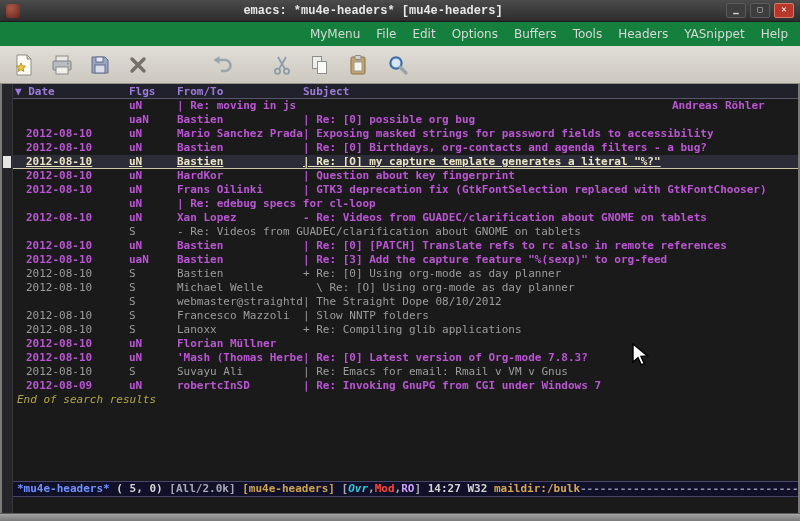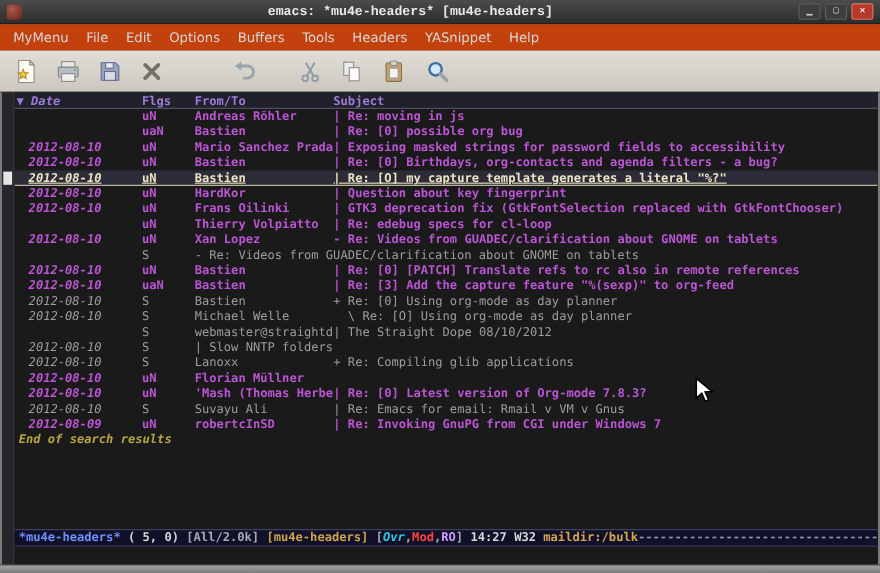--- a/index.html
+++ b/index.html
@@ -19,21 +19,21 @@
   .win-icon { width:14px; height:14px; border-radius:3px;
     background:radial-gradient(circle at 35% 30%, #a85a4a, #6a241c); }
   .titlebar .title { flex:1; text-align:center; color:#e8e8e8;
     font-weight:bold; font-size:12px; line-height:22px; white-space:nowrap; }
   .win-buttons { display:flex; gap:4px; }
   .wbtn { width:20px; height:15px; background:#3e3e3e; border:1px solid #5c5c5c;
     color:#cfcfcf; font-size:9px; line-height:13px; text-align:center; border-radius:2px; }
   .wbtn.close { background:var(--close_red); border-color:#d87a68; color:#fff; }
 
   
-  .menubar { height:24px; background:#c2410c; display:flex; align-items:center; padding:0 4px; }
+  .menubar { height:24px; background:#15803d; display:flex; align-items:center; padding:0 4px;justify-content:flex-end; }
   .menu-item { color:#d8d8d8; font-size:12px; padding:3px 8px; white-space:nowrap; cursor:default; }
 
   
   .toolbar { height:38px; background:linear-gradient(#e1ded7,#ccc8c0);
     border-bottom:1px solid #96928a; display:flex; align-items:center; padding:0 8px; gap:6px; }
   .tbtn { width:32px; height:30px; display:flex; align-items:center; justify-content:center;
     border-radius:3px; flex:0 0 auto; }
   .tbtn.gap-lg { margin-right:46px; }
   .tbtn.gap-md { margin-right:22px; }
   .tbtn.gap-sm { margin-right:2px; }
@@ -45,36 +45,36 @@
   .sb-thumb { position:absolute; left:1px; width:8px; top:72px; height:12px; background:#e6e6e6; }
 
   .buffer { flex:1; display:flex; flex-direction:column; overflow:hidden;
     font-family:"DejaVu Sans Mono", monospace; font-size:11px; background:var(--buffer_bg); }
 
   .header-line { height:15px; line-height:15px; background:#21212b;
     border-bottom:1px solid #56566a; display:flex; white-space:pre;
     color:var(--header_fg); font-weight:bold; padding-left:2px; }
 
   .cell { display:block; overflow:hidden; white-space:pre; }
-  .cell-date    { width:114px; flex:0 0 auto;font-style:italic; }
+  .cell-date    { width:114px; flex:0 0 auto; }
   .cell-flags   { width:48px;  flex:0 0 auto; }
   .cell-from    { width:126px; flex:0 0 auto; }
   .cell-subject { flex:1; }
   .row:not(.marked) .cell-date { padding-left:11px; }
 
   #rows { height:294px; overflow:hidden; }
   .row { height:14px; line-height:14px; display:flex; white-space:pre; padding-left:2px; }
   .f-unread { color:var(--unread); font-weight:bold; }
   .f-seen   { color:var(--seen); }
   .f-mark   { color:var(--mark); font-style:italic; font-weight:bold;margin-top:28px; }
   .row.current { background:#2c2c38; border-bottom:1px solid #cdc6a4; height:14px; line-height:13px; }
   .row.current .cell { color:var(--current_text) !important; text-decoration:underline; font-weight:bold; }
 
   .end-line { height:14px; line-height:14px; padding-left:4px;
-    color:var(--mark); font-style:italic; font-weight:bold; }
+    color:var(--mark); font-style:italic; font-weight:normal; }
   .filler { flex:1; }
 
   .modeline { height:16px; line-height:14px; background:var(--modeline_bg);
     border-top:1px solid #46466a; border-bottom:1px solid #46466a;
     white-space:pre; overflow:hidden; font-weight:bold; padding-left:4px; }
   .ml-buffer  { color:#6f92ff; }
   .ml-plain   { color:#d6d6d6; }
   .ml-dim     { color:#a8a8b8; }
   .ml-mode    { color:#cfa349; }
   .ml-ovr     { color:#2ec8dc;font-style:italic; }
@@ -181,36 +181,36 @@
     <div class="sb-thumb"></div>
   </div>
   <div class="buffer">
     <div class="header-line">
       <span class="cell cell-date">▼ Date</span>
       <span class="cell cell-flags">Flgs</span>
       <span class="cell cell-from">From/To</span>
       <span class="cell cell-subject">Subject</span>
     </div>
     <div id="rows">
-        <div class="row marked"><span class="cell cell-date f-mark">D -&gt; delete</span><span class="cell cell-flags f-unread">uN</span><span class="cell cell-from f-unread">Andreas Röhler</span><span class="cell cell-subject f-unread">| Re: moving in js</span></div>
+        <div class="row marked"><span class="cell cell-date f-mark">D -&gt; delete</span><span class="cell cell-flags f-unread">uN</span><span class="cell cell-subject f-unread">| Re: moving in js</span><span class="cell cell-from f-unread">Andreas Röhler</span></div>
         <div class="row marked"><span class="cell cell-date f-mark">D -&gt; delete</span><span class="cell cell-flags f-unread">uaN</span><span class="cell cell-from f-unread">Bastien</span><span class="cell cell-subject f-unread">| Re: [0] possible org bug</span></div>
         <div class="row"><span class="cell cell-date f-unread">2012-08-10</span><span class="cell cell-flags f-unread">uN</span><span class="cell cell-from f-unread">Mario Sanchez Prada</span><span class="cell cell-subject f-unread">| Exposing masked strings for password fields to accessibility</span></div>
         <div class="row"><span class="cell cell-date f-unread">2012-08-10</span><span class="cell cell-flags f-unread">uN</span><span class="cell cell-from f-unread">Bastien</span><span class="cell cell-subject f-unread">| Re: [0] Birthdays, org-contacts and agenda filters - a bug?</span></div>
         <div class="row current"><span class="cell cell-date f-unread">2012-08-10</span><span class="cell cell-flags f-unread">uN</span><span class="cell cell-from f-unread">Bastien</span><span class="cell cell-subject f-unread">| Re: [O] my capture template generates a literal "%?"</span></div>
         <div class="row"><span class="cell cell-date f-unread">2012-08-10</span><span class="cell cell-flags f-unread">uN</span><span class="cell cell-from f-unread">HardKor</span><span class="cell cell-subject f-unread">| Question about key fingerprint</span></div>
         <div class="row"><span class="cell cell-date f-unread">2012-08-10</span><span class="cell cell-flags f-unread">uN</span><span class="cell cell-from f-unread">Frans Oilinki</span><span class="cell cell-subject f-unread">| GTK3 deprecation fix (GtkFontSelection replaced with GtkFontChooser)</span></div>
-        <div class="row marked"><span class="cell cell-date f-mark">d -&gt; trash 0</span><span class="cell cell-flags f-unread">uN</span><span class="cell cell-from f-unread">Thierry Volpiatto</span><span class="cell cell-subject f-unread">| Re: edebug specs for cl-loop</span></div>
+        <div class="row marked"><span class="cell cell-date f-mark">d -&gt; trash 0</span><span class="cell cell-flags f-unread">uN</span><span class="cell cell-subject f-unread">| Re: edebug specs for cl-loop</span></div>
         <div class="row"><span class="cell cell-date f-unread">2012-08-10</span><span class="cell cell-flags f-unread">uN</span><span class="cell cell-from f-unread">Xan Lopez</span><span class="cell cell-subject f-unread">- Re: Videos from GUADEC/clarification about GNOME on tablets</span></div>
         <div class="row marked"><span class="cell cell-date f-mark">d -&gt; trash 0</span><span class="cell cell-flags f-seen">S</span><span class="cell cell-subject f-seen">- Re: Videos from GUADEC/clarification about GNOME on tablets</span></div>
         <div class="row"><span class="cell cell-date f-unread">2012-08-10</span><span class="cell cell-flags f-unread">uN</span><span class="cell cell-from f-unread">Bastien</span><span class="cell cell-subject f-unread">| Re: [0] [PATCH] Translate refs to rc also in remote references</span></div>
         <div class="row"><span class="cell cell-date f-unread">2012-08-10</span><span class="cell cell-flags f-unread">uaN</span><span class="cell cell-from f-unread">Bastien</span><span class="cell cell-subject f-unread">| Re: [3] Add the capture feature "%(sexp)" to org-feed</span></div>
         <div class="row"><span class="cell cell-date f-seen">2012-08-10</span><span class="cell cell-flags f-seen">S</span><span class="cell cell-from f-seen">Bastien</span><span class="cell cell-subject f-seen">+ Re: [0] Using org-mode as day planner</span></div>
         <div class="row"><span class="cell cell-date f-seen">2012-08-10</span><span class="cell cell-flags f-seen">S</span><span class="cell cell-from f-seen">Michael Welle</span><span class="cell cell-subject f-seen">  \ Re: [O] Using org-mode as day planner</span></div>
         <div class="row marked"><span class="cell cell-date f-mark">d -&gt; trash 0</span><span class="cell cell-flags f-seen">S</span><span class="cell cell-from f-seen">webmaster@straightd...</span><span class="cell cell-subject f-seen">| The Straight Dope 08/10/2012</span></div>
-        <div class="row"><span class="cell cell-date f-seen">2012-08-10</span><span class="cell cell-flags f-seen">S</span><span class="cell cell-subject f-seen">| Slow NNTP folders</span></div>
+        <div class="row"><span class="cell cell-date f-seen">2012-08-10</span><span class="cell cell-flags f-seen">S</span><span class="cell cell-from f-seen">Francesco Mazzoli</span><span class="cell cell-subject f-seen">| Slow NNTP folders</span></div>
         <div class="row"><span class="cell cell-date f-seen">2012-08-10</span><span class="cell cell-flags f-seen">S</span><span class="cell cell-from f-seen">Lanoxx</span><span class="cell cell-subject f-seen">+ Re: Compiling glib applications</span></div>
         <div class="row"><span class="cell cell-date f-unread">2012-08-10</span><span class="cell cell-flags f-unread">uN</span><span class="cell cell-from f-unread">Florian Müllner</span></div>
         <div class="row"><span class="cell cell-date f-unread">2012-08-10</span><span class="cell cell-flags f-unread">uN</span><span class="cell cell-from f-unread">'Mash (Thomas Herbert)</span><span class="cell cell-subject f-unread">| Re: [0] Latest version of Org-mode 7.8.3?</span></div>
         <div class="row"><span class="cell cell-date f-seen">2012-08-10</span><span class="cell cell-flags f-seen">S</span><span class="cell cell-from f-seen">Suvayu Ali</span><span class="cell cell-subject f-seen">| Re: Emacs for email: Rmail v VM v Gnus</span></div>
         <div class="row"><span class="cell cell-date f-unread">2012-08-09</span><span class="cell cell-flags f-unread">uN</span><span class="cell cell-from f-unread">robertcInSD</span><span class="cell cell-subject f-unread">| Re: Invoking GnuPG from CGI under Windows 7</span></div>
       </div>
     <div class="end-line">End of search results</div>
     <div class="filler"></div>
     <div class="modeline"><span class="ml-buffer">*mu4e-headers*</span><span class="ml-plain"> ( 5, 0) </span><span class="ml-dim">[All/2.0k] </span><span class="ml-mode">[mu4e-headers] </span><span class="ml-dim">[</span><span class="ml-ovr">Ovr</span><span class="ml-dim">,</span><span class="ml-mod">Mod</span><span class="ml-dim">,</span><span class="ml-ro">RO</span><span class="ml-dim">] </span><span class="ml-plain">14:27 </span><span class="ml-plain">W32 </span><span class="ml-maildir">maildir:/bulk</span><span class="ml-dashes">--------------------------------------------</span></div>
     <div class="echo"></div>

